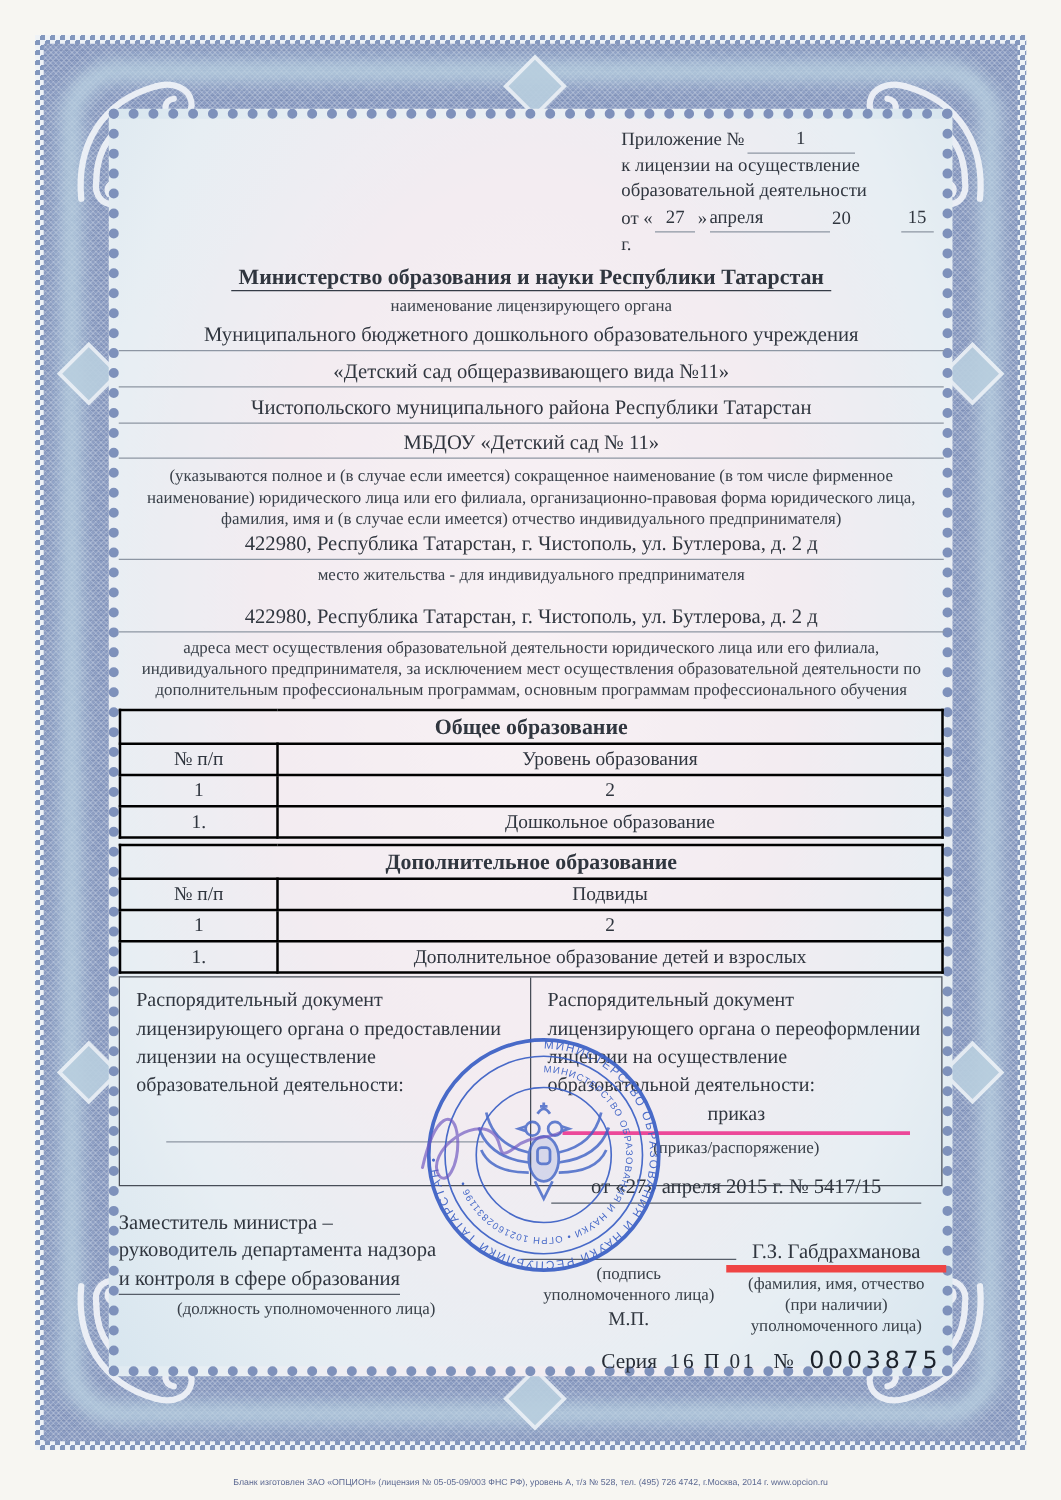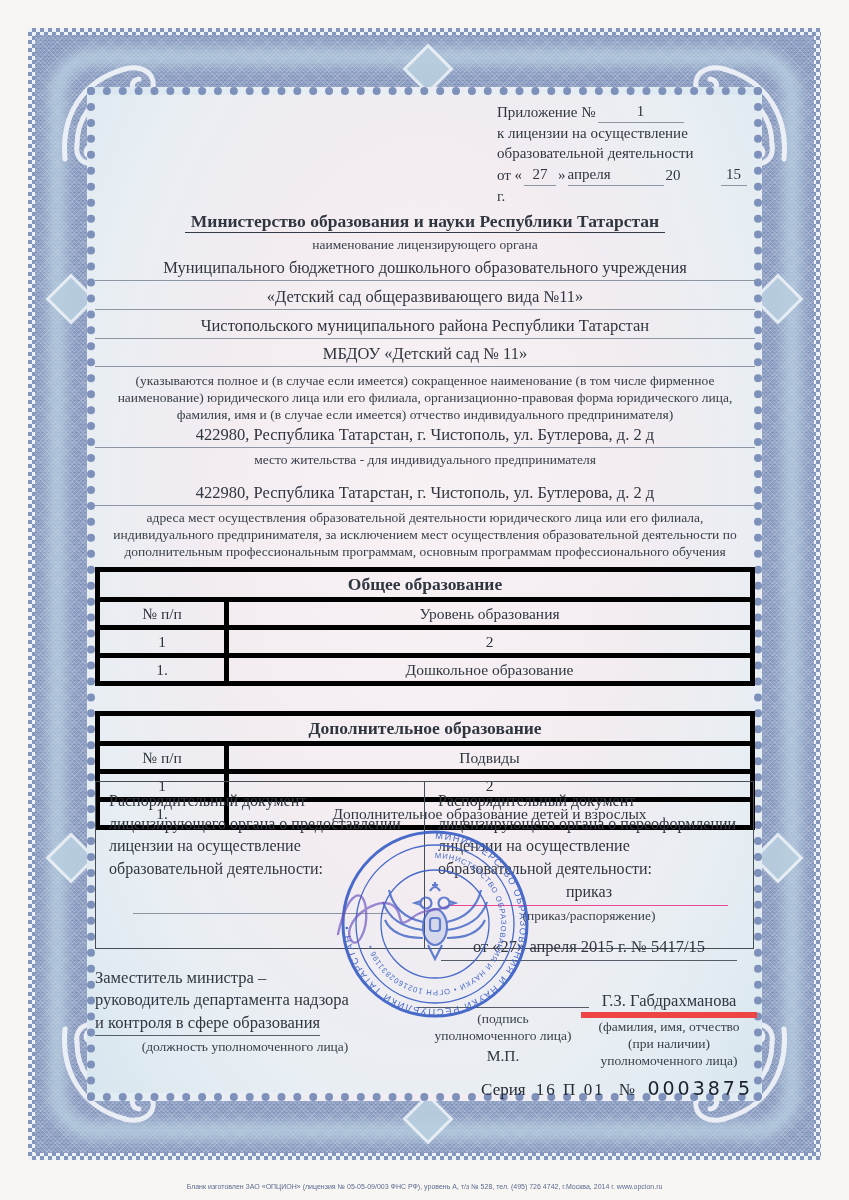--- a/index.html
+++ b/index.html
@@ -68,33 +68,33 @@
   .issuer-cap{left:0;top:141px;width:100%;}
   .org-line{left:0;width:100%;text-align:center;font-size:16.5px;border-bottom:1px solid #8d96a3;padding-bottom:2px;}
   .org1{top:163px;} .org2{top:192px;} .org3{top:221px;} .org4{top:249px;}
   .org-cap{left:6px;top:277px;width:648px;}
   .addr{left:0;width:100%;text-align:center;font-size:16.5px;border-bottom:1px solid #8d96a3;padding-bottom:2px;}
   .addr1{top:330px;} .addr1cap{left:0;top:356px;width:100%;}
   .addr2{top:388px;} .addr2cap{left:14px;top:414px;width:632px;}
 
   
   table.lic{border-collapse:collapse;width:660px;border:1.6px solid #474d57;}
-  table.lic th,table.lic td{border:5px solid #000000;padding:1px 6px;font-weight:normal;}
+  table.lic th,table.lic td{border:2px solid #000000;padding:1px 6px;font-weight:normal;}
   table.lic th.title{font-weight:bold;font-size:17.5px;padding:2px;}
   table.lic td{font-size:15.5px;text-align:center;height:21px;}
   td.c1{width:112px;}
-  .tbl1{left:0;top:472px;} .tbl2{left:0;top:616px;}
+  .tbl1{left:0;top:472px;} .tbl2{left:0;top:580px;}
 
   
   .orders{left:0;top:686px;width:657px;height:166px;border:1.6px solid #474d57;display:flex;}
   .orders .cell{width:50%;padding:8px 13px 10px;font-size:16px;line-height:1.42;display:flex;flex-direction:column;}
   .orders .cell.left{border-right:1px solid #474d57;}
   .spacer{flex:1;}
   .blank-line{width:84%;margin:0 auto 24px;border-bottom:1px solid #8d96a3;height:14px;}
-  .order-val{width:92%;margin:0 auto;text-align:center;border-bottom:1px solid #ec4899;padding-bottom:1px;}
+  .order-val{width:92%;margin:0 auto;text-align:center;border-bottom:3px solid #ec4899;padding-bottom:1px;}
   .order-cap{text-align:center;font-size:13.5px;color:#394049;}
   .order-date{width:98%;margin:10px auto 2px;text-align:center;font-size:16.5px;border-bottom:1px solid #565d68;padding-bottom:2px;}
 
   
   .sig-pos{left:0;top:872px;width:312px;font-size:16.5px;line-height:1.35;}
   .sig-pos .pos3{display:inline-block;border-bottom:1px solid #565d68;padding-bottom:1px;}
   .sig-pos .cap{text-align:center;font-size:13.5px;color:#394049;margin-top:2px;width:300px;}
   .sig-mid{left:322px;top:896px;width:172px;text-align:center;}
   .sig-mid .line{border-bottom:1px solid #565d68;height:16px;margin-bottom:2px;}
   .sig-mid .mp{font-size:15.5px;margin-top:3px;}

